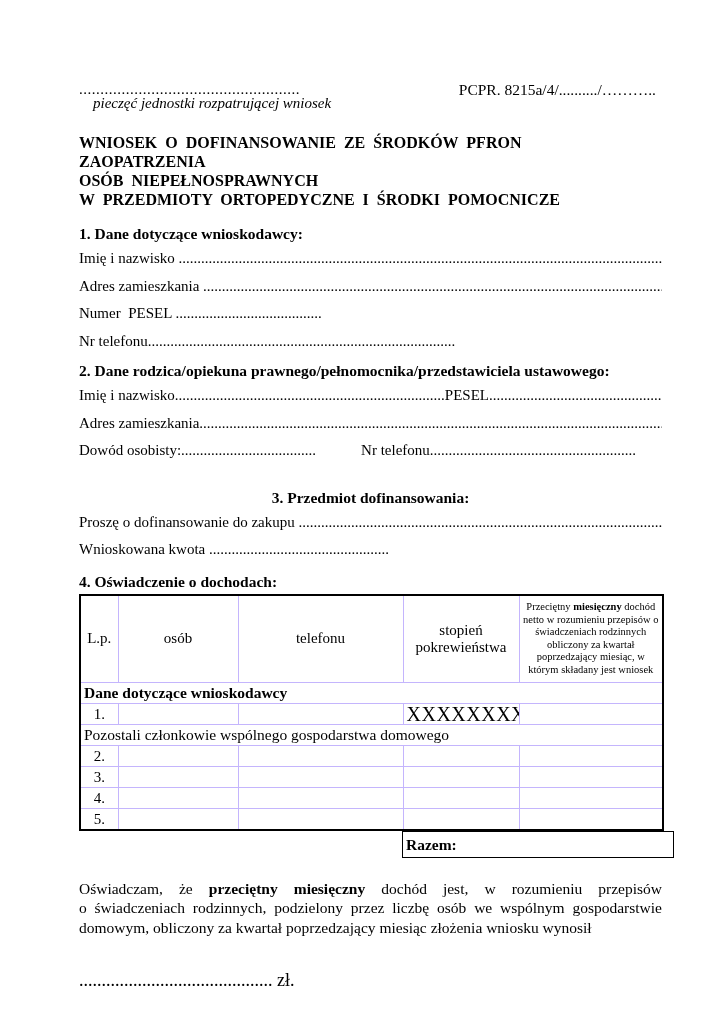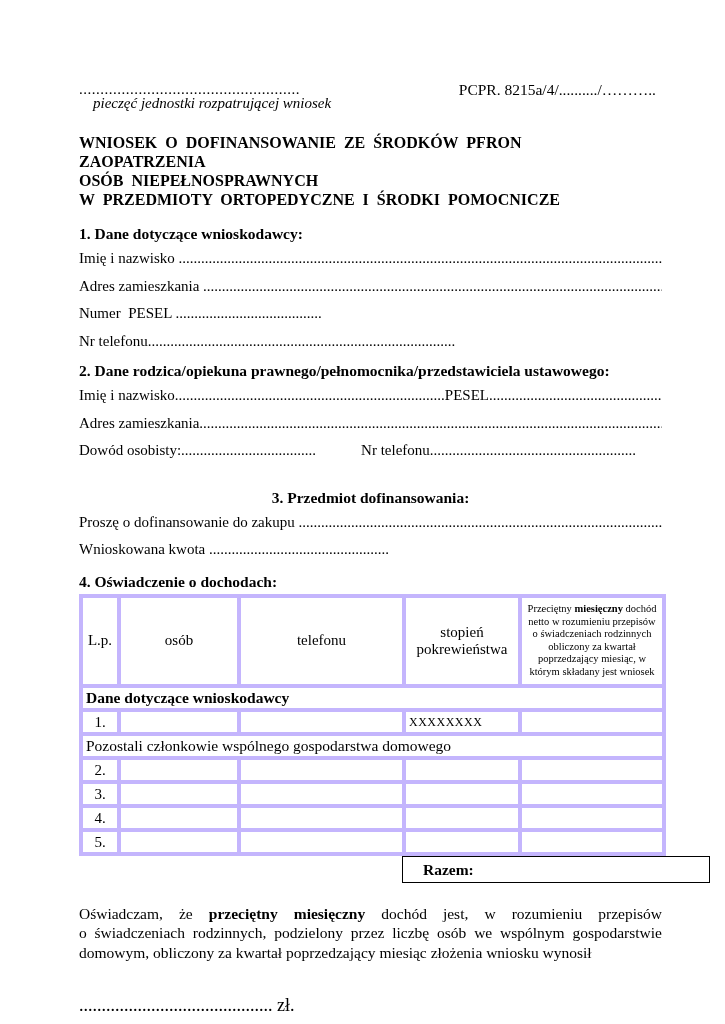--- a/index.html
+++ b/index.html
@@ -36,37 +36,37 @@
     font-size:15px; line-height:27.5px; height:27.5px;
     white-space:pre; overflow:hidden; width:583px;
   }
 
   
   table.income {
     border-collapse:collapse; width:583px; table-layout:fixed;
     border:2px solid #000;
     font-size:15px;
   }
-  table.income td { border:4px solid #c4b5fd; padding:0 3px; overflow:hidden; }
+  table.income td { border:1px solid #c4b5fd; padding:0 3px; overflow:hidden; }
   .col-lp { width:38px; } .col-imie { width:120px; } .col-nazw { width:165px; }
   .col-stop { width:116px; } .col-inc { width:144px; }
   .hdr-cell { text-align:center; vertical-align:middle; height:86px; font-weight:normal; }
   .hdr-income { font-size:10.5px; line-height:12.5px; text-align:center; vertical-align:middle; padding:1px 4px; }
   .group-row td { font-size:15.5px; height:20px; line-height:20px; padding-left:3px; }
   .group-bold td { font-weight:bold; }
   .data-row td { height:20px; line-height:20px; }
   .cell-num { text-align:center; }
-  .cell-x { font-size:12px; letter-spacing:0.5px; }
+  .cell-x { font-size:20px; letter-spacing:0.5px; }
 
   
   .razem-box {
-    margin-left:323px; width:308px; box-sizing:border-box;
+    margin-left:323px; width:272px; box-sizing:border-box;
     border:1.5px solid #000; border-top:1px solid #000;
     height:27px; line-height:25px;
-    font-weight:bold; font-size:15.5px; padding-left:20px;
+    font-weight:bold; font-size:15.5px; padding-left:3px;
   }
 
   
   .declaration { margin-top:21px; width:583px; font-size:15.5px; line-height:19.5px; }
   .decl-line { text-align:justify; }
   .decl-just { text-align-last: justify; }
 
   .amount-line { margin-top:33px; font-size:18px; white-space:pre; }
   b { font-weight:bold; }
 </style>

